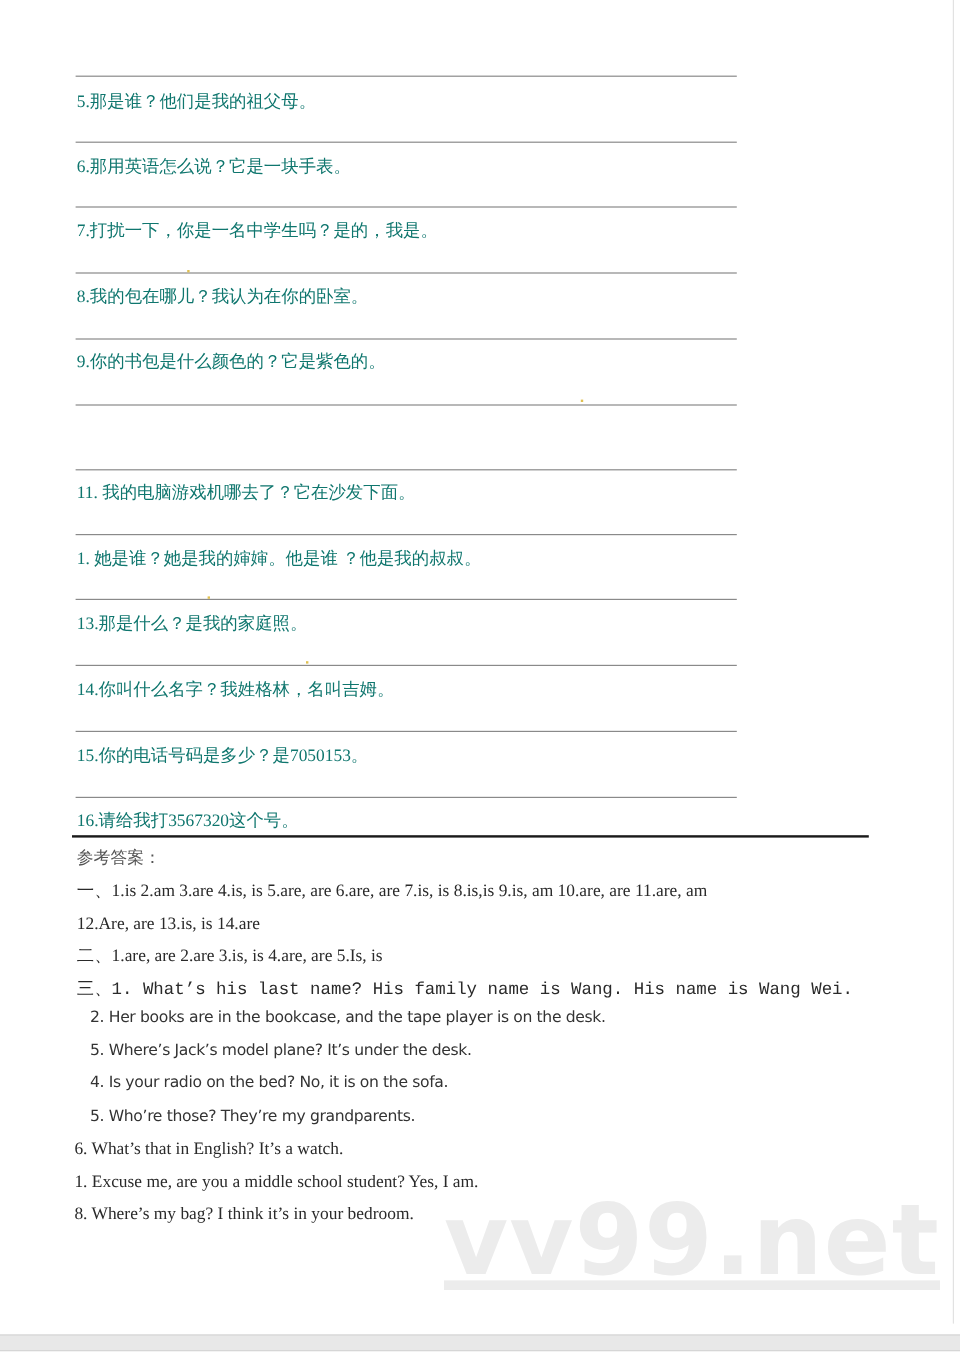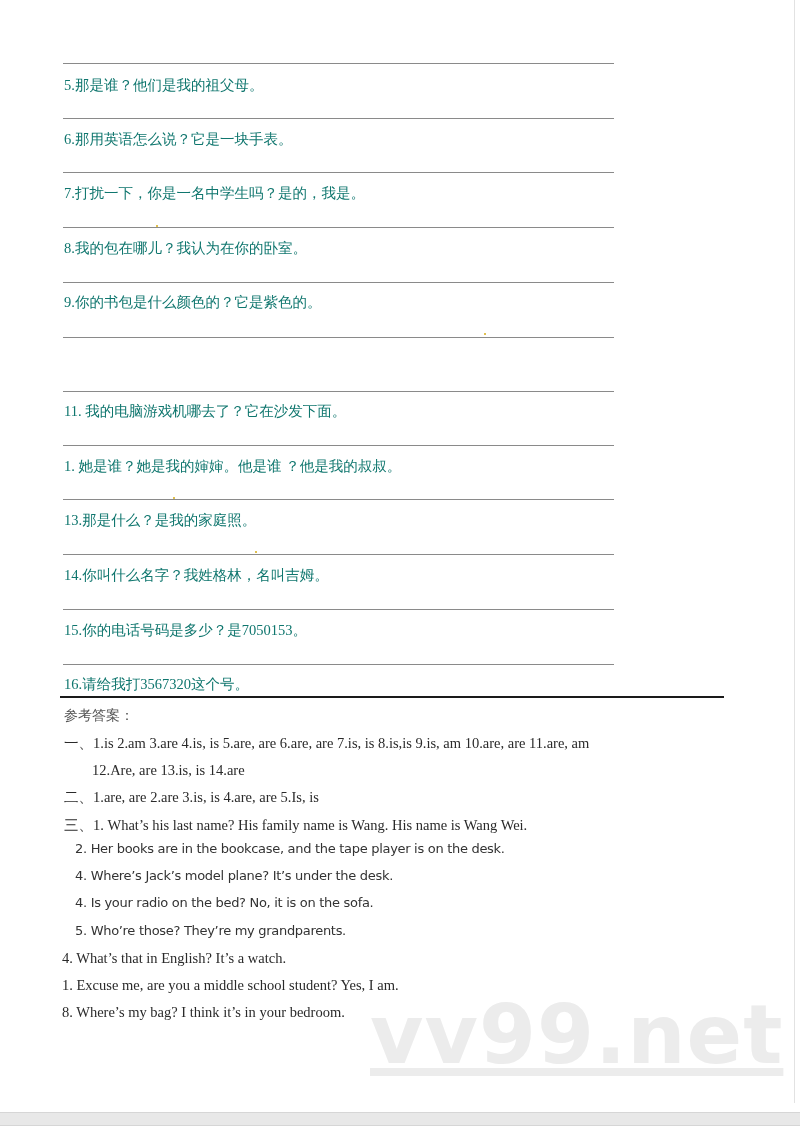--- a/index.html
+++ b/index.html
@@ -74,25 +74,25 @@
   <div class="dot" style="left:255px; top:551px"></div>
   <div class="q front" style="top:566px">14.你叫什么名字？我姓格林，名叫吉姆。</div>
   <div class="rule" style="top:609px"></div>
   <div class="q front" style="top:621px">15.你的电话号码是多少？是7050153。</div>
   <div class="rule" style="top:664px"></div>
   <div class="q front" style="top:675px">16.请给我打3567320这个号。</div>
   <div class="thick"></div>
 
   <div class="ans heading front" style="left:64px; top:707px; font-size:14px;">参考答案：</div>
   <div class="ans front" style="left:64px; top:734px;">一、1.is  2.am  3.are  4.is, is  5.are, are  6.are, are  7.is, is  8.is,is  9.is, am  10.are, are  11.are, am</div>
-  <div class="ans front" style="left:64px; top:761px;margin-left:28px;">12.Are, are  13.is, is  14.are</div>
+  <div class="ans front" style="left:64px; top:761px;">12.Are, are  13.is, is  14.are</div>
   <div class="ans front" style="left:64px; top:788px;">二、1.are, are  2.are  3.is, is  4.are, are  5.Is, is</div>
-  <div class="ans front" style="left:64px; top:816px;">三、1. What’s his last name? His family name is Wang. His name is Wang Wei.</div>
+  <div class="ans front" style="left:64px; top:816px;font-family:Liberation Mono, monospace;">三、1. What’s his last name? His family name is Wang. His name is Wang Wei.</div>
   <div class="ans sans front" style="left:75px; top:840px; letter-spacing:-0.3px;">2. Her books are in the bookcase, and the tape player is on the desk.</div>
-  <div class="ans sans front" style="left:75px; top:867px; letter-spacing:-0.3px;">4. Where’s Jack’s model plane? It’s under the desk.</div>
+  <div class="ans sans front" style="left:75px; top:867px; letter-spacing:-0.3px;">5. Where’s Jack’s model plane? It’s under the desk.</div>
   <div class="ans sans front" style="left:75px; top:894px; letter-spacing:-0.3px;">4. Is your radio on the bed? No, it is on the sofa.</div>
   <div class="ans sans front" style="left:75px; top:922px; letter-spacing:-0.3px;">5. Who’re those? They’re my grandparents.</div>
-  <div class="ans front" style="left:62px; top:949px;">4. What’s that in English? It’s a watch.</div>
+  <div class="ans front" style="left:62px; top:949px;">6. What’s that in English? It’s a watch.</div>
   <div class="ans front" style="left:62px; top:976px;">1. Excuse me, are you a middle school student? Yes, I am.</div>
   <div class="ans front" style="left:62px; top:1003px;">8. Where’s my bag? I think it’s in your bedroom.</div>
 </div>
 
 <div class="footer-bar"></div>
 
 </body></html>

